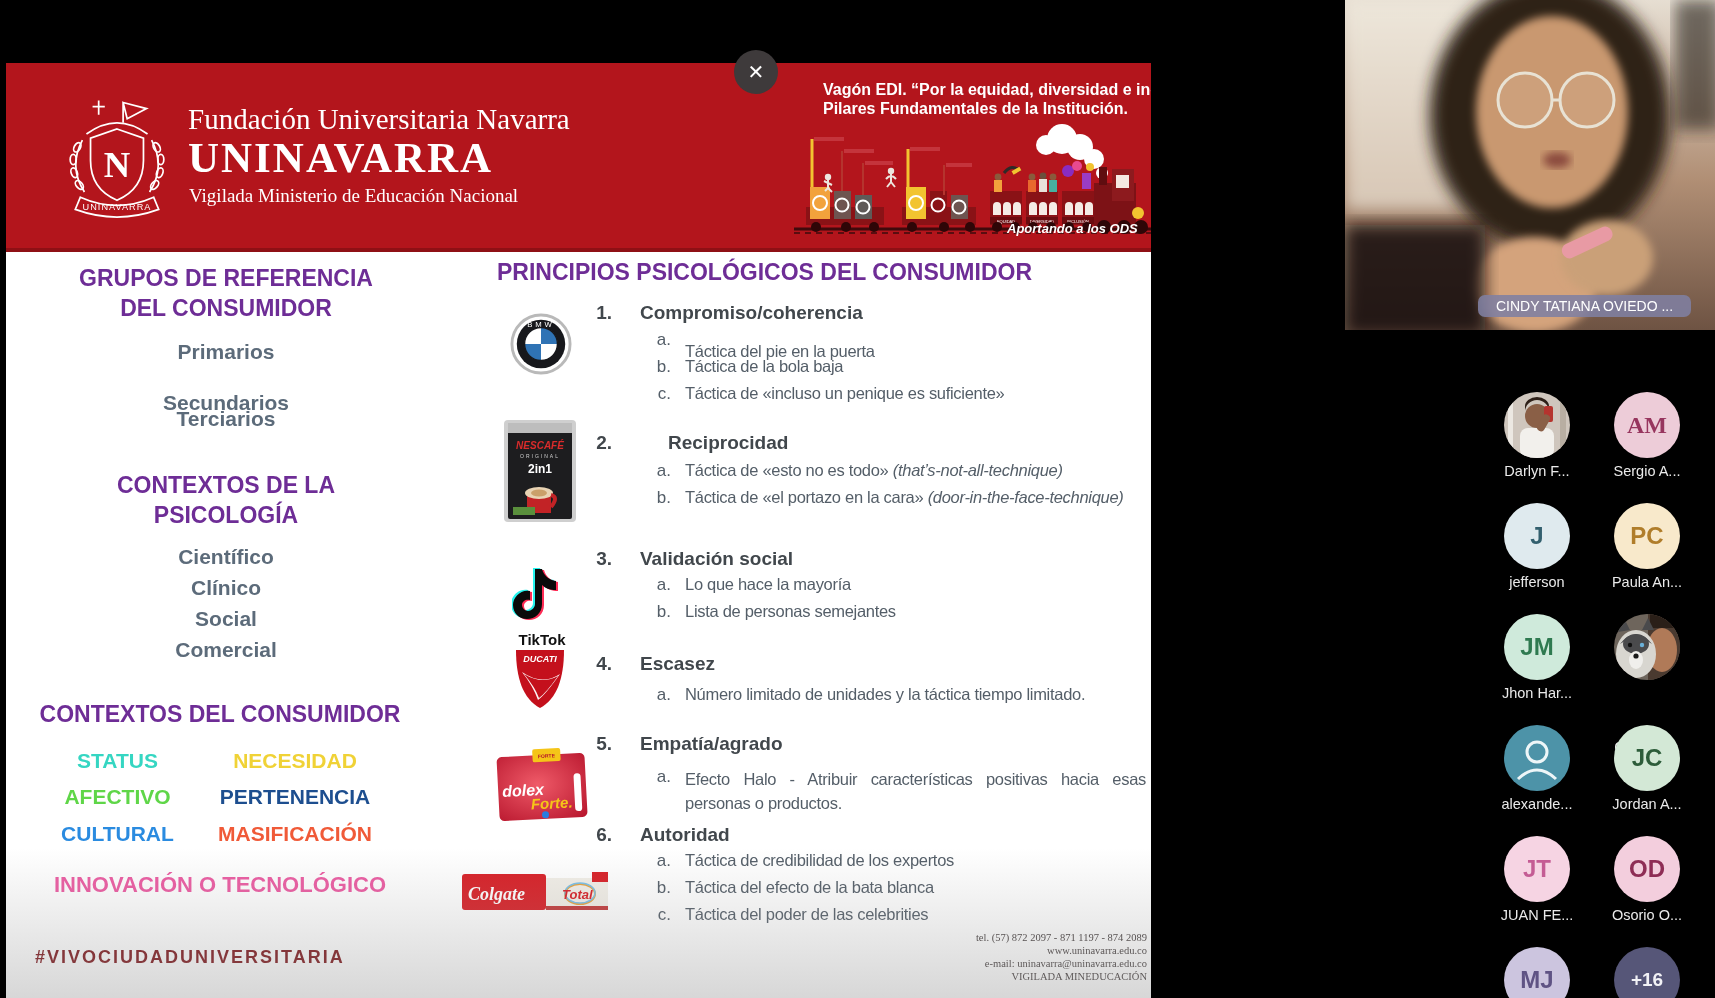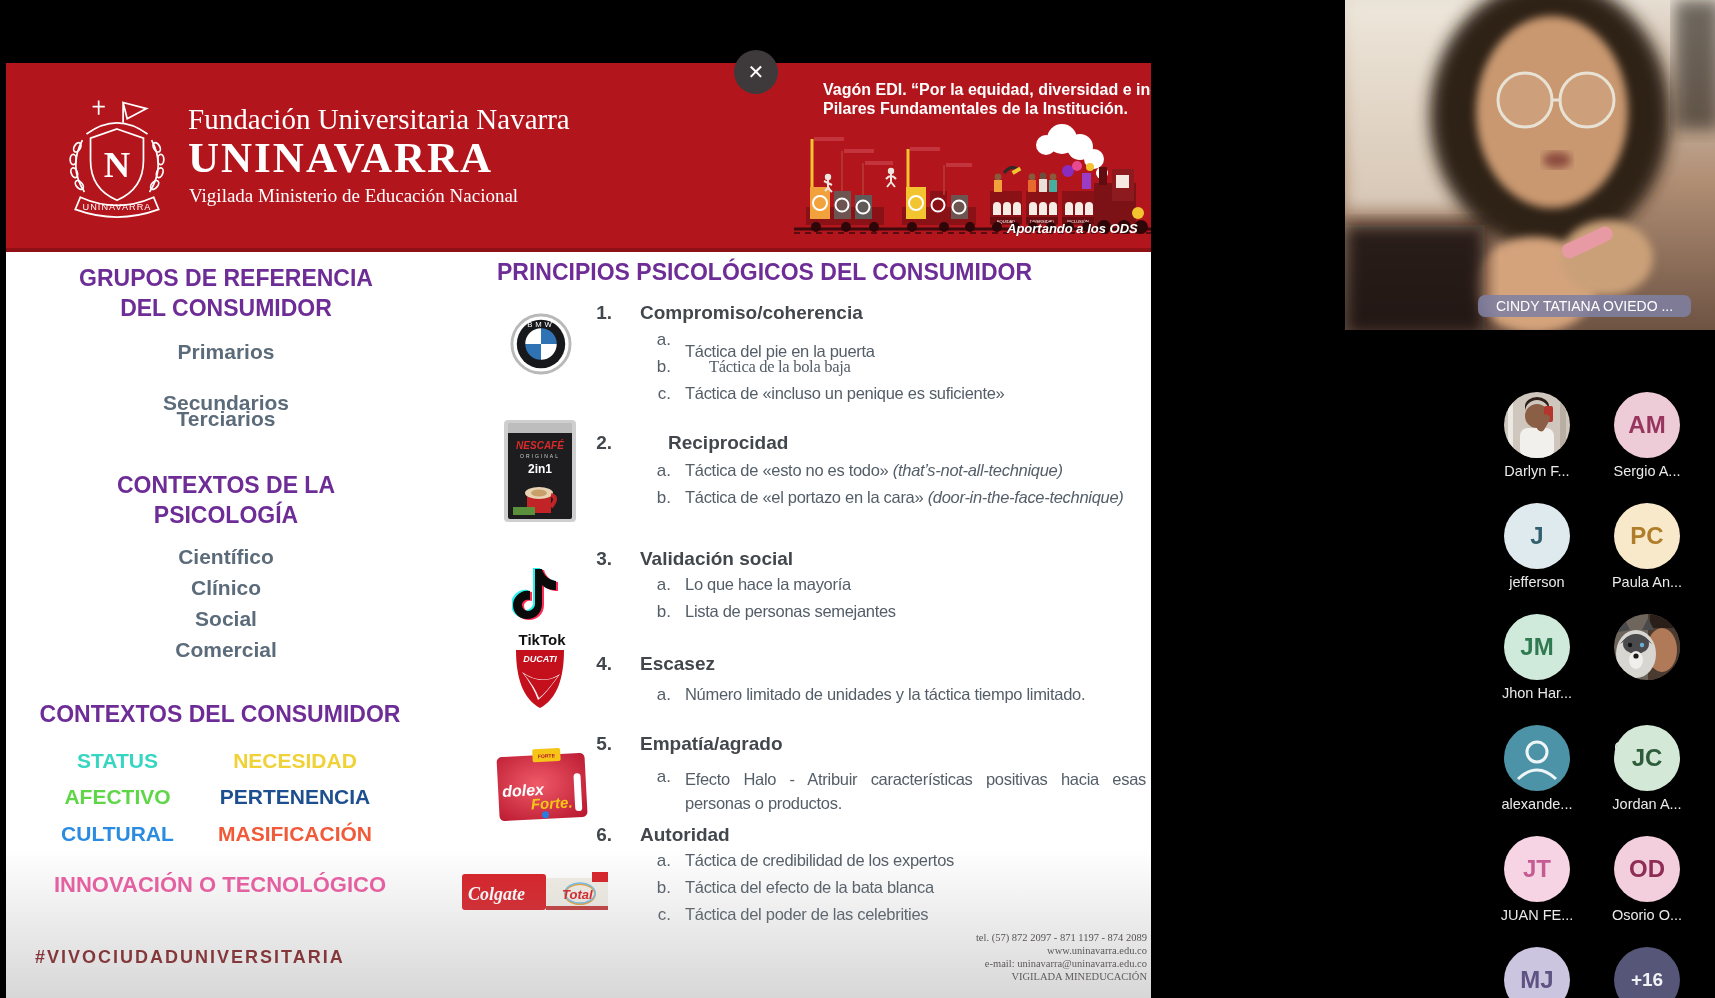--- a/index.html
+++ b/index.html
@@ -236,21 +236,21 @@
   <div class="lc-extra" style="top: 809px; color: rgb(236, 91, 162);" id="lc-extra">INNOVACIÓN O TECNOLÓGICO</div>
   <div class="hashtag">#VIVOCIUDADUNIVERSITARIA</div>
 
   <div class="pr-head">PRINCIPIOS PSICOLÓGICOS DEL CONSUMIDOR</div>
   <div id="principles">
       <div class="pr-num" style="left: 580px; top: 239px;">1.</div>
       <div class="pr-title" style="left: 634px; top: 239px;">Compromiso/coherencia</div>
       <div class="pr-sublabel" style="left: 643px; top: 267px;">a.</div>
       <div class="pr-subtext" style="left: 679px; top: 279px; text-align: right;">Táctica del pie en la puerta</div>
       <div class="pr-sublabel" style="left: 643px; top: 294px;">b.</div>
-      <div class="pr-subtext" style="left: 703px; top: 294px; font-family: Liberation Serif, serif;">Táctica de la bola baja</div>
+      <div class="pr-subtext" style="left: 679px; top: 294px;">Táctica de la bola baja</div>
       <div class="pr-sublabel" style="left: 643px; top: 321px;">c.</div>
       <div class="pr-subtext" style="left: 679px; top: 321px;">Táctica de «incluso un penique es suficiente»</div>
       <div class="logo-wrap" style="left: 504px; top: 250px;"><svg width="62" height="62" viewBox="0 0 64 64">
     <circle cx="32" cy="32" r="30" fill="#fff" stroke="#b9b9b9" stroke-width="3"></circle>
     <circle cx="32" cy="32" r="25" fill="#17181c"></circle>
     <text x="32" y="14.5" fill="#fff" font-size="8" text-anchor="middle" letter-spacing="3">BMW</text>
     <circle cx="32" cy="32" r="17" fill="#fff"></circle>
     <path d="M32 15 A17 17 0 0 1 49 32 L32 32 Z" fill="#2f73b5"></path>
     <path d="M32 49 A17 17 0 0 1 15 32 L32 32 Z" fill="#2f73b5"></path>
     <circle cx="32" cy="32" r="17" fill="none" stroke="#17181c" stroke-width="1.5"></circle>
@@ -392,21 +392,21 @@
     <rect x="4" y="0" width="5" height="66" fill="#ece8e2"></rect>
         <rect x="56" y="0" width="6" height="66" fill="#b8aea2"></rect>
     <circle cx="33" cy="24" r="12" fill="#8a5f46"></circle>
     <path d="M21 20 a12 12 0 0 1 24 0 l0 -6 a12 9 0 0 0 -24 0 Z" fill="#2e2018"></path>
     <rect x="16" y="36" width="34" height="30" rx="8" fill="#f2f0ec"></rect>
     <rect x="40" y="14" width="9" height="16" rx="2" fill="#b5342e"></rect>
     <rect x="36" y="22" width="8" height="18" rx="4" fill="#8a5f46" transform="rotate(30 40 30)"></rect>
       </svg></div>
     <div class="plabel" style="left: 1475px; top: 463px;">Darlyn F...</div>
     <div class="ptile" style="left: 1614px; top: 392px;">
-      <div class="init" style="background: rgb(237, 204, 216); color: rgb(151, 53, 94);">AM</div>
+      <div class="init" style="background: rgb(237, 204, 216); color: rgb(151, 53, 94); font-family: Liberation Serif, serif;">AM</div>
     </div>
     <div class="plabel" style="left: 1585px; top: 463px;">Sergio A...</div>
     <div class="ptile" style="left: 1504px; top: 503px;">
       <div class="init" style="background: rgb(223, 234, 238); color: rgb(51, 96, 110);">J</div>
     </div>
     <div class="plabel" style="left: 1475px; top: 574px;">jefferson</div>
     <div class="ptile" style="left: 1614px; top: 503px;">
       <div class="init" style="background: rgb(248, 233, 203); color: rgb(176, 125, 42);">PC</div>
     </div>
     <div class="plabel" style="left: 1585px; top: 574px;">Paula An...</div>

